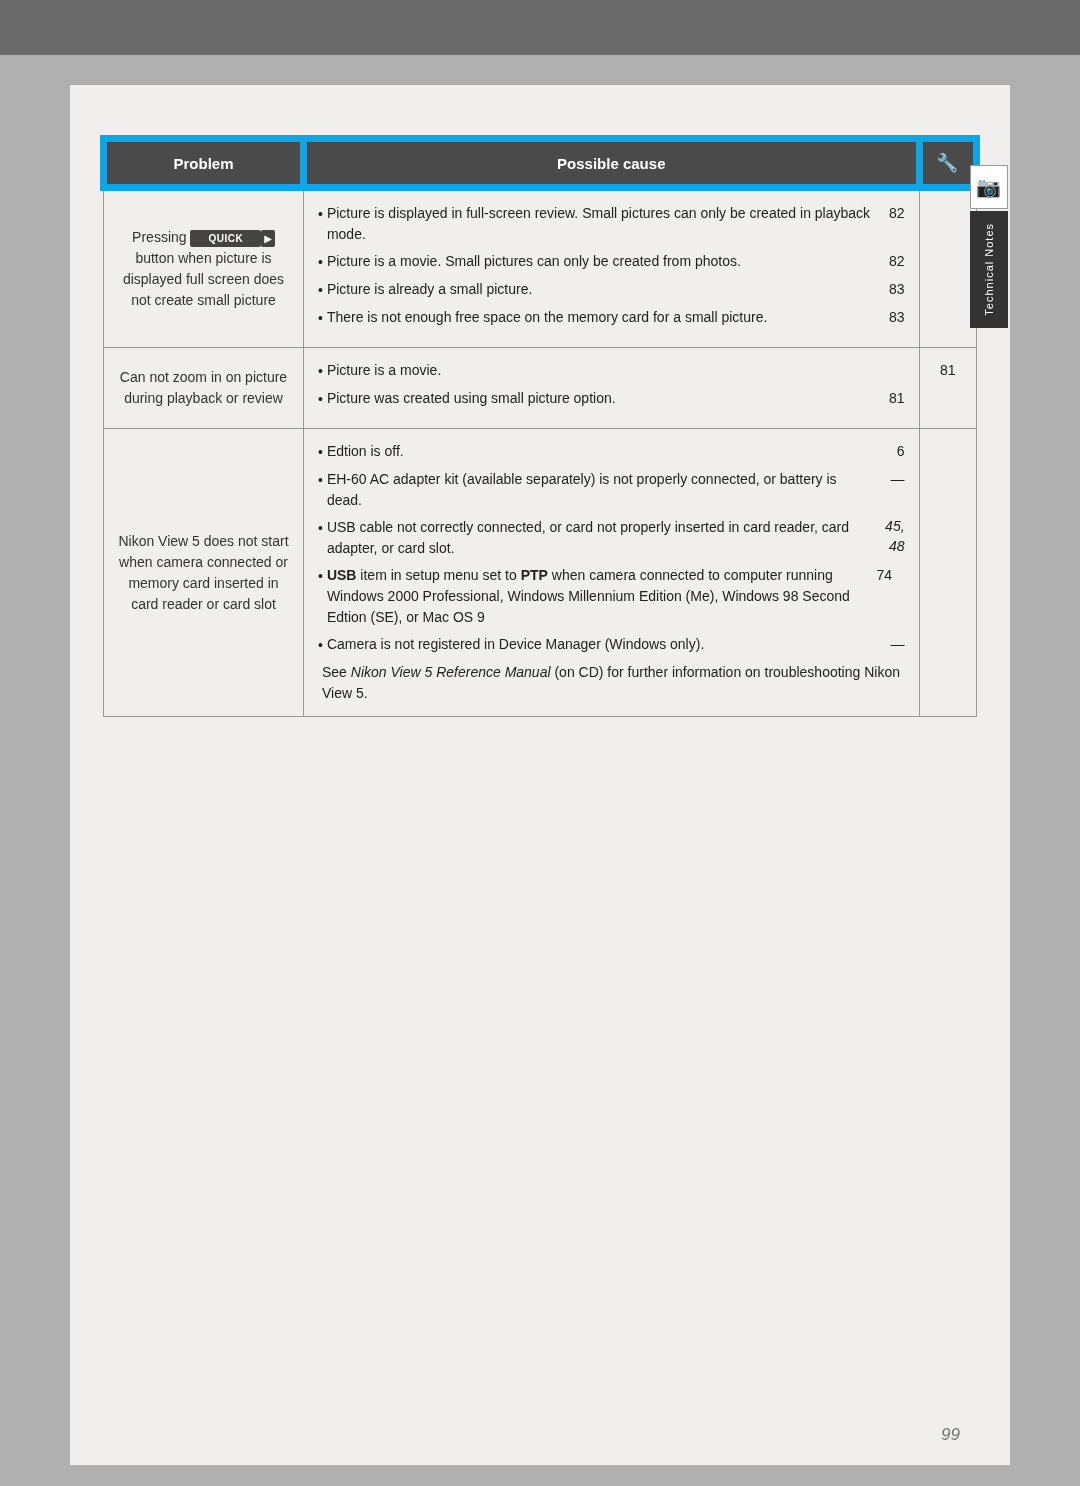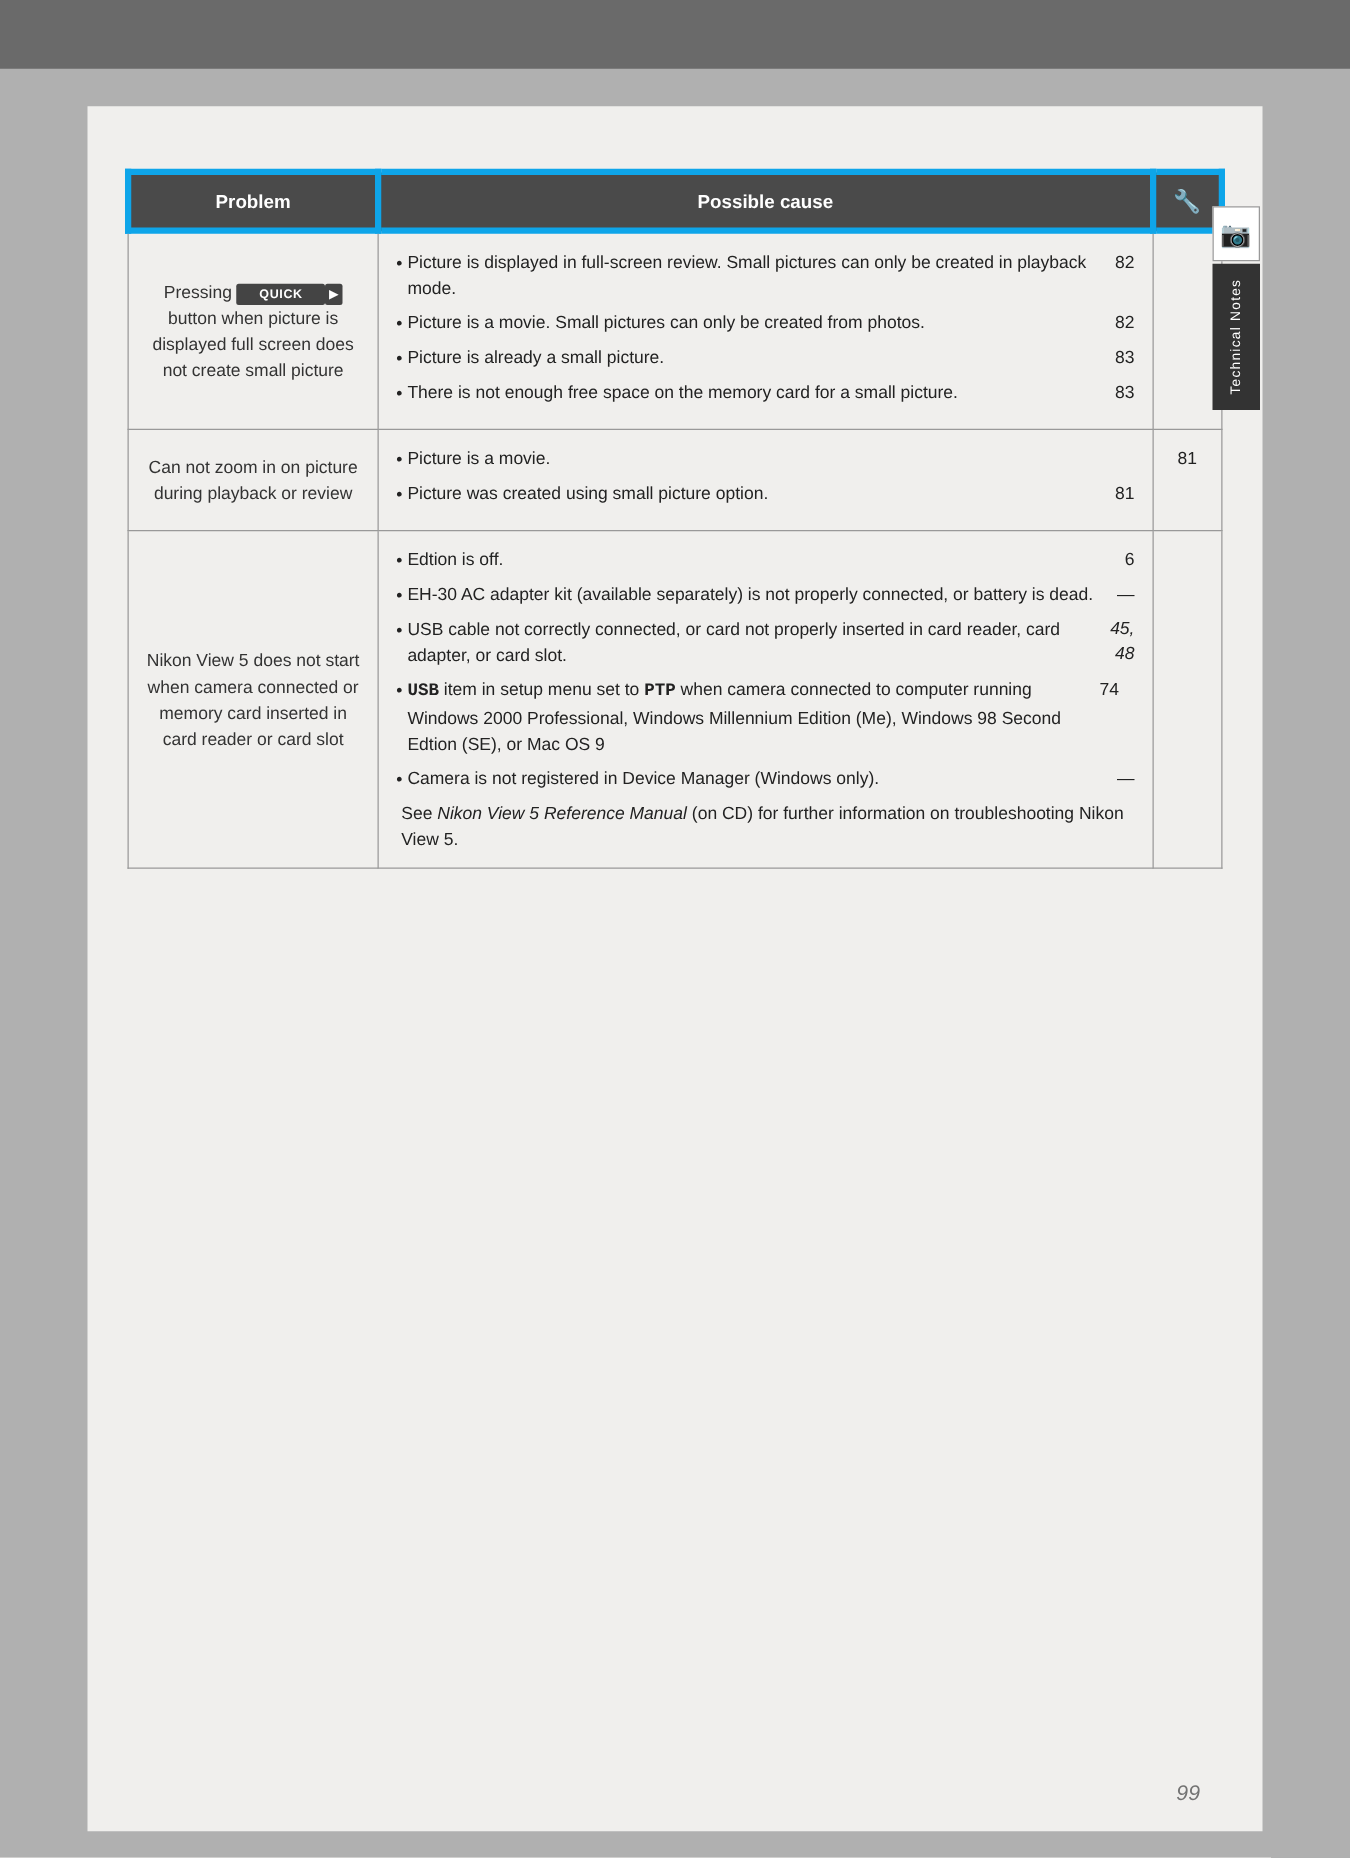--- a/index.html
+++ b/index.html
@@ -81,21 +81,21 @@
       color: #222;
     }
 
     .trouble-table th {
       background: #4a4a4a;
       color: #fff;
       font-size: 15px;
       font-weight: bold;
       padding: 10px 14px;
       text-align: center;
-      border: 5px solid #0ea5e9;
+      border: 7px solid #0ea5e9;
     }
 
     .trouble-table td {
       border: 1px solid #999;
       padding: 12px 14px;
       vertical-align: top;
       line-height: 1.5;
     }
 
     .trouble-table td.problem-cell {
@@ -127,21 +127,21 @@
 
     .bullet {
       flex-shrink: 0;
       margin-top: 1px;
     }
 
     .cause-text {
       flex: 1;
     }
 
-    .bold-text { font-weight: bold; font-family: Liberation Mono, monospace; }
+    .bold-text { font-weight: bold; }
     .italic-text { font-style: italic; text-align: center; }
 
     
     .quick-btn {
       display: inline-block;
       background: #444;
       color: #fff;
       font-size: 10px;
       font-weight: bold;
       padding: 1px 18px;
@@ -261,21 +261,21 @@
             <span>Nikon View 5 does not start when camera connected or memory card inserted in card reader or card slot</span>
           </td>
           <td class="cause-cell">
             <div class="cause-item">
               <span class="bullet">•</span>
               <span class="cause-text">Edtion is off.</span>
               <span style="display:inline-block; min-width:28px; text-align:right;">6</span>
             </div>
             <div class="cause-item">
               <span class="bullet">•</span>
-              <span class="cause-text">EH-30 AC adapter kit (available separately) is not properly connected, or battery is dead.</span>
+              <span class="cause-text">EH-60 AC adapter kit (available separately) is not properly connected, or battery is dead.</span>
               <span style="display:inline-block; min-width:28px; text-align:right;">—</span>
             </div>
             <div class="cause-item">
               <span class="bullet">•</span>
               <span class="cause-text">USB cable not correctly connected, or card not properly inserted in card reader, card adapter, or card slot.</span>
               <span style="display:inline-block; min-width:28px; text-align:right; line-height:1.4;font-style:italic;">45,<br>48</span>
             </div>
             <div class="cause-item">
               <span class="bullet">•</span>
               <span class="cause-text"><span class="bold-text">USB</span> item in setup menu set to <span class="bold-text">PTP</span> when camera connected to computer running Windows 2000 Professional, Windows Millennium Edition (Me), Windows 98 Second Edtion (SE), or Mac OS 9</span>

